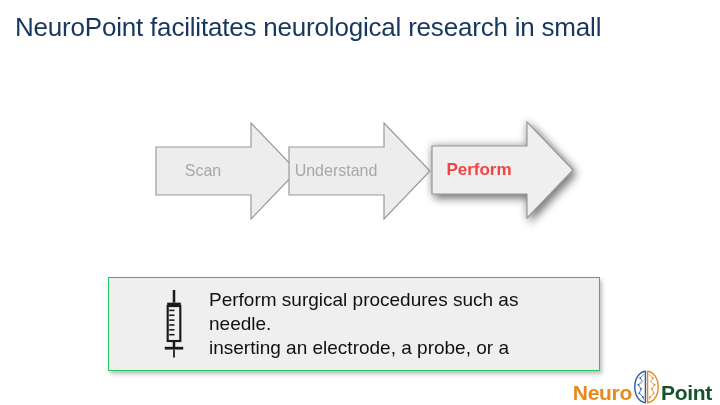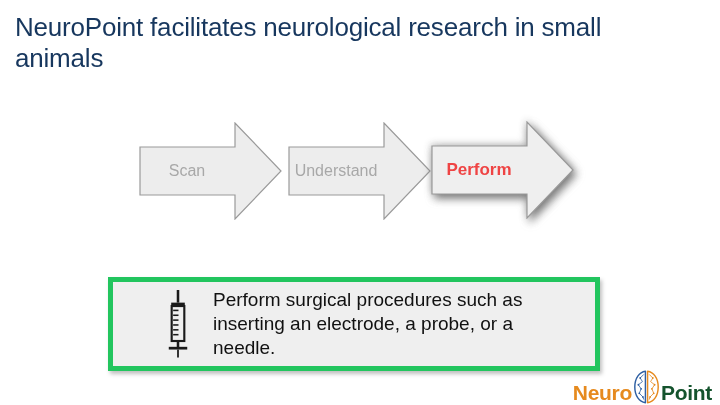--- a/index.html
+++ b/index.html
@@ -29,21 +29,21 @@
     font-size:16px;color:#A8A8A8;
   }
   .arrow.active svg{
     filter:drop-shadow(3px 4px 4px rgba(90,90,90,0.75)) drop-shadow(-1px -2px 3px rgba(150,150,150,0.45));
   }
   .arrow.active .alabel{font-weight:700;color:#ef4444;font-size:17px;}
 
   
   .callout{
     position:absolute;left:108px;top:277px;width:492px;height:94px;
-    background:#EFEFEF;border:5px solid #22c55e;
+    background:#EFEFEF;border:1px solid #22c55e;
     box-sizing:border-box;
     box-shadow:2px 3px 4px rgba(0,0,0,0.25);
     display:flex;align-items:center;
   }
   .callout .icon-wrap{margin-left:48px;width:34px;height:68px;flex:0 0 auto;}
   .callout .ctext{
     margin-left:18px;
     font-size:19px;line-height:24px;color:#111111;
   }
   .callout .ctext span{display:block;}
@@ -58,26 +58,25 @@
   .logo .point{color:#14532d;}
   .logo svg{display:block;margin:0 1px;}
 </style>
 </head>
 <body>
 
 <div class="slide">
 
   <h1 class="title">
     <span class="tline">NeuroPoint facilitates neurological research in small</span>
-    <span class="tline">animals</span>
   </h1>
 
   <div>
 
-    <div class="arrow" style="left:139px;top:122px;">
+    <div class="arrow" style="left:155px;top:122px;">
       <svg width="143" height="98" viewBox="0 0 143 98">
         <polygon points="1,25 96,25 96,1 142,49 96,97 96,73 1,73" fill="#EDEDED" stroke="#9A9A9A" stroke-width="1.2" stroke-linejoin="miter"></polygon>
       </svg>
       <span class="alabel">Scan</span>
     </div>
 
     <div class="arrow" style="left:288px;top:122px;">
       <svg width="143" height="98" viewBox="0 0 143 98">
         <polygon points="1,25 96,25 96,1 142,49 96,97 96,73 1,73" fill="#EDEDED" stroke="#9A9A9A" stroke-width="1.2" stroke-linejoin="miter"></polygon>
       </svg>
@@ -109,22 +108,22 @@
           <line x1="12" y1="26" x2="17.5" y2="26"></line>
           <line x1="12" y1="31" x2="17.5" y2="31"></line>
           <line x1="12" y1="36" x2="17.5" y2="36"></line>
           <line x1="12" y1="41" x2="17.5" y2="41"></line>
           <line x1="12" y1="46" x2="17.5" y2="46"></line>
         </g>
       </svg>
     </div>
     <div class="ctext">
       <span>Perform surgical procedures such as</span>
+      <span>needle.</span>
       <span>inserting an electrode, a probe, or a</span>
-      <span>needle.</span>
     </div>
   </div>
 
   <div class="logo">
     <span class="neuro">Neuro</span>
     <svg width="27" height="36" viewBox="0 0 30 38">
 
       <path d="M13.8 1.5 C 7 2.5, 2 9, 2 19 C 2 29, 7 35.5, 13.8 36.5 Z" fill="#ffffff" stroke="#2E5FA3" stroke-width="1.6" stroke-linejoin="round"></path>
       <polyline points="12,5 8,9 10.5,13 6,16.5 9,21 7,26 11,30 12,33" fill="none" stroke="#2E5FA3" stroke-width="0.9"></polyline>
       <g fill="#2E5FA3">

